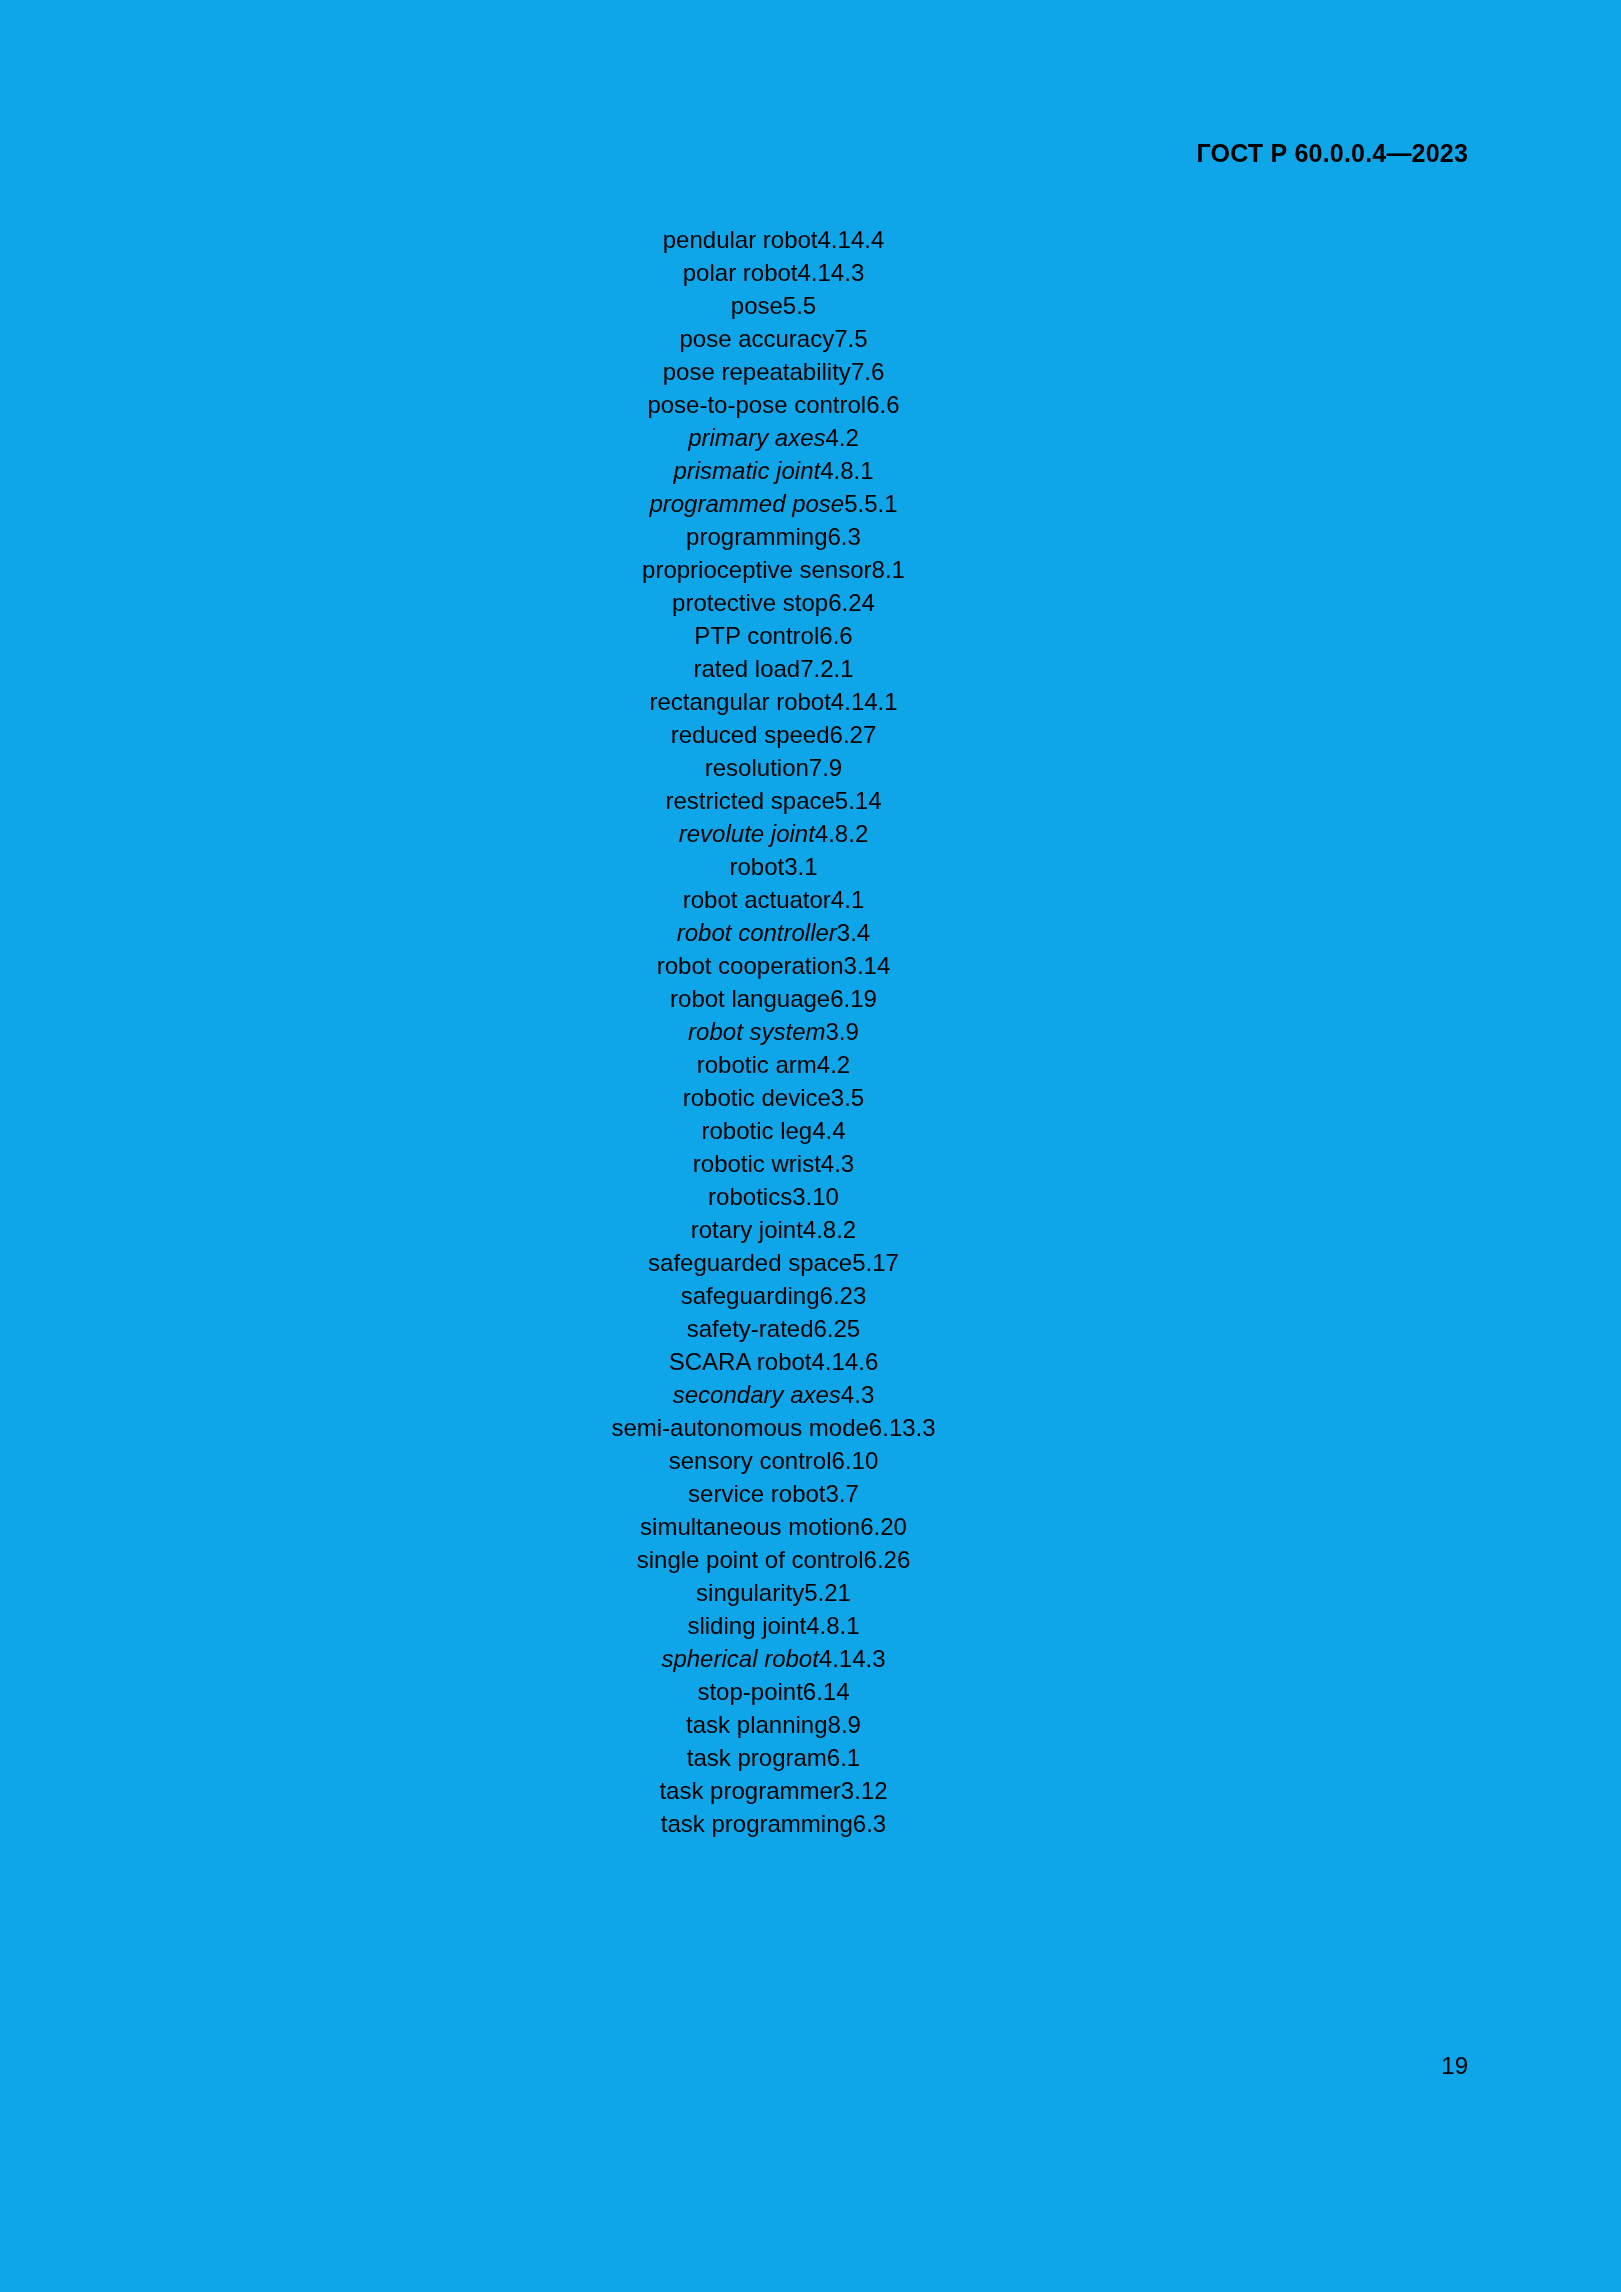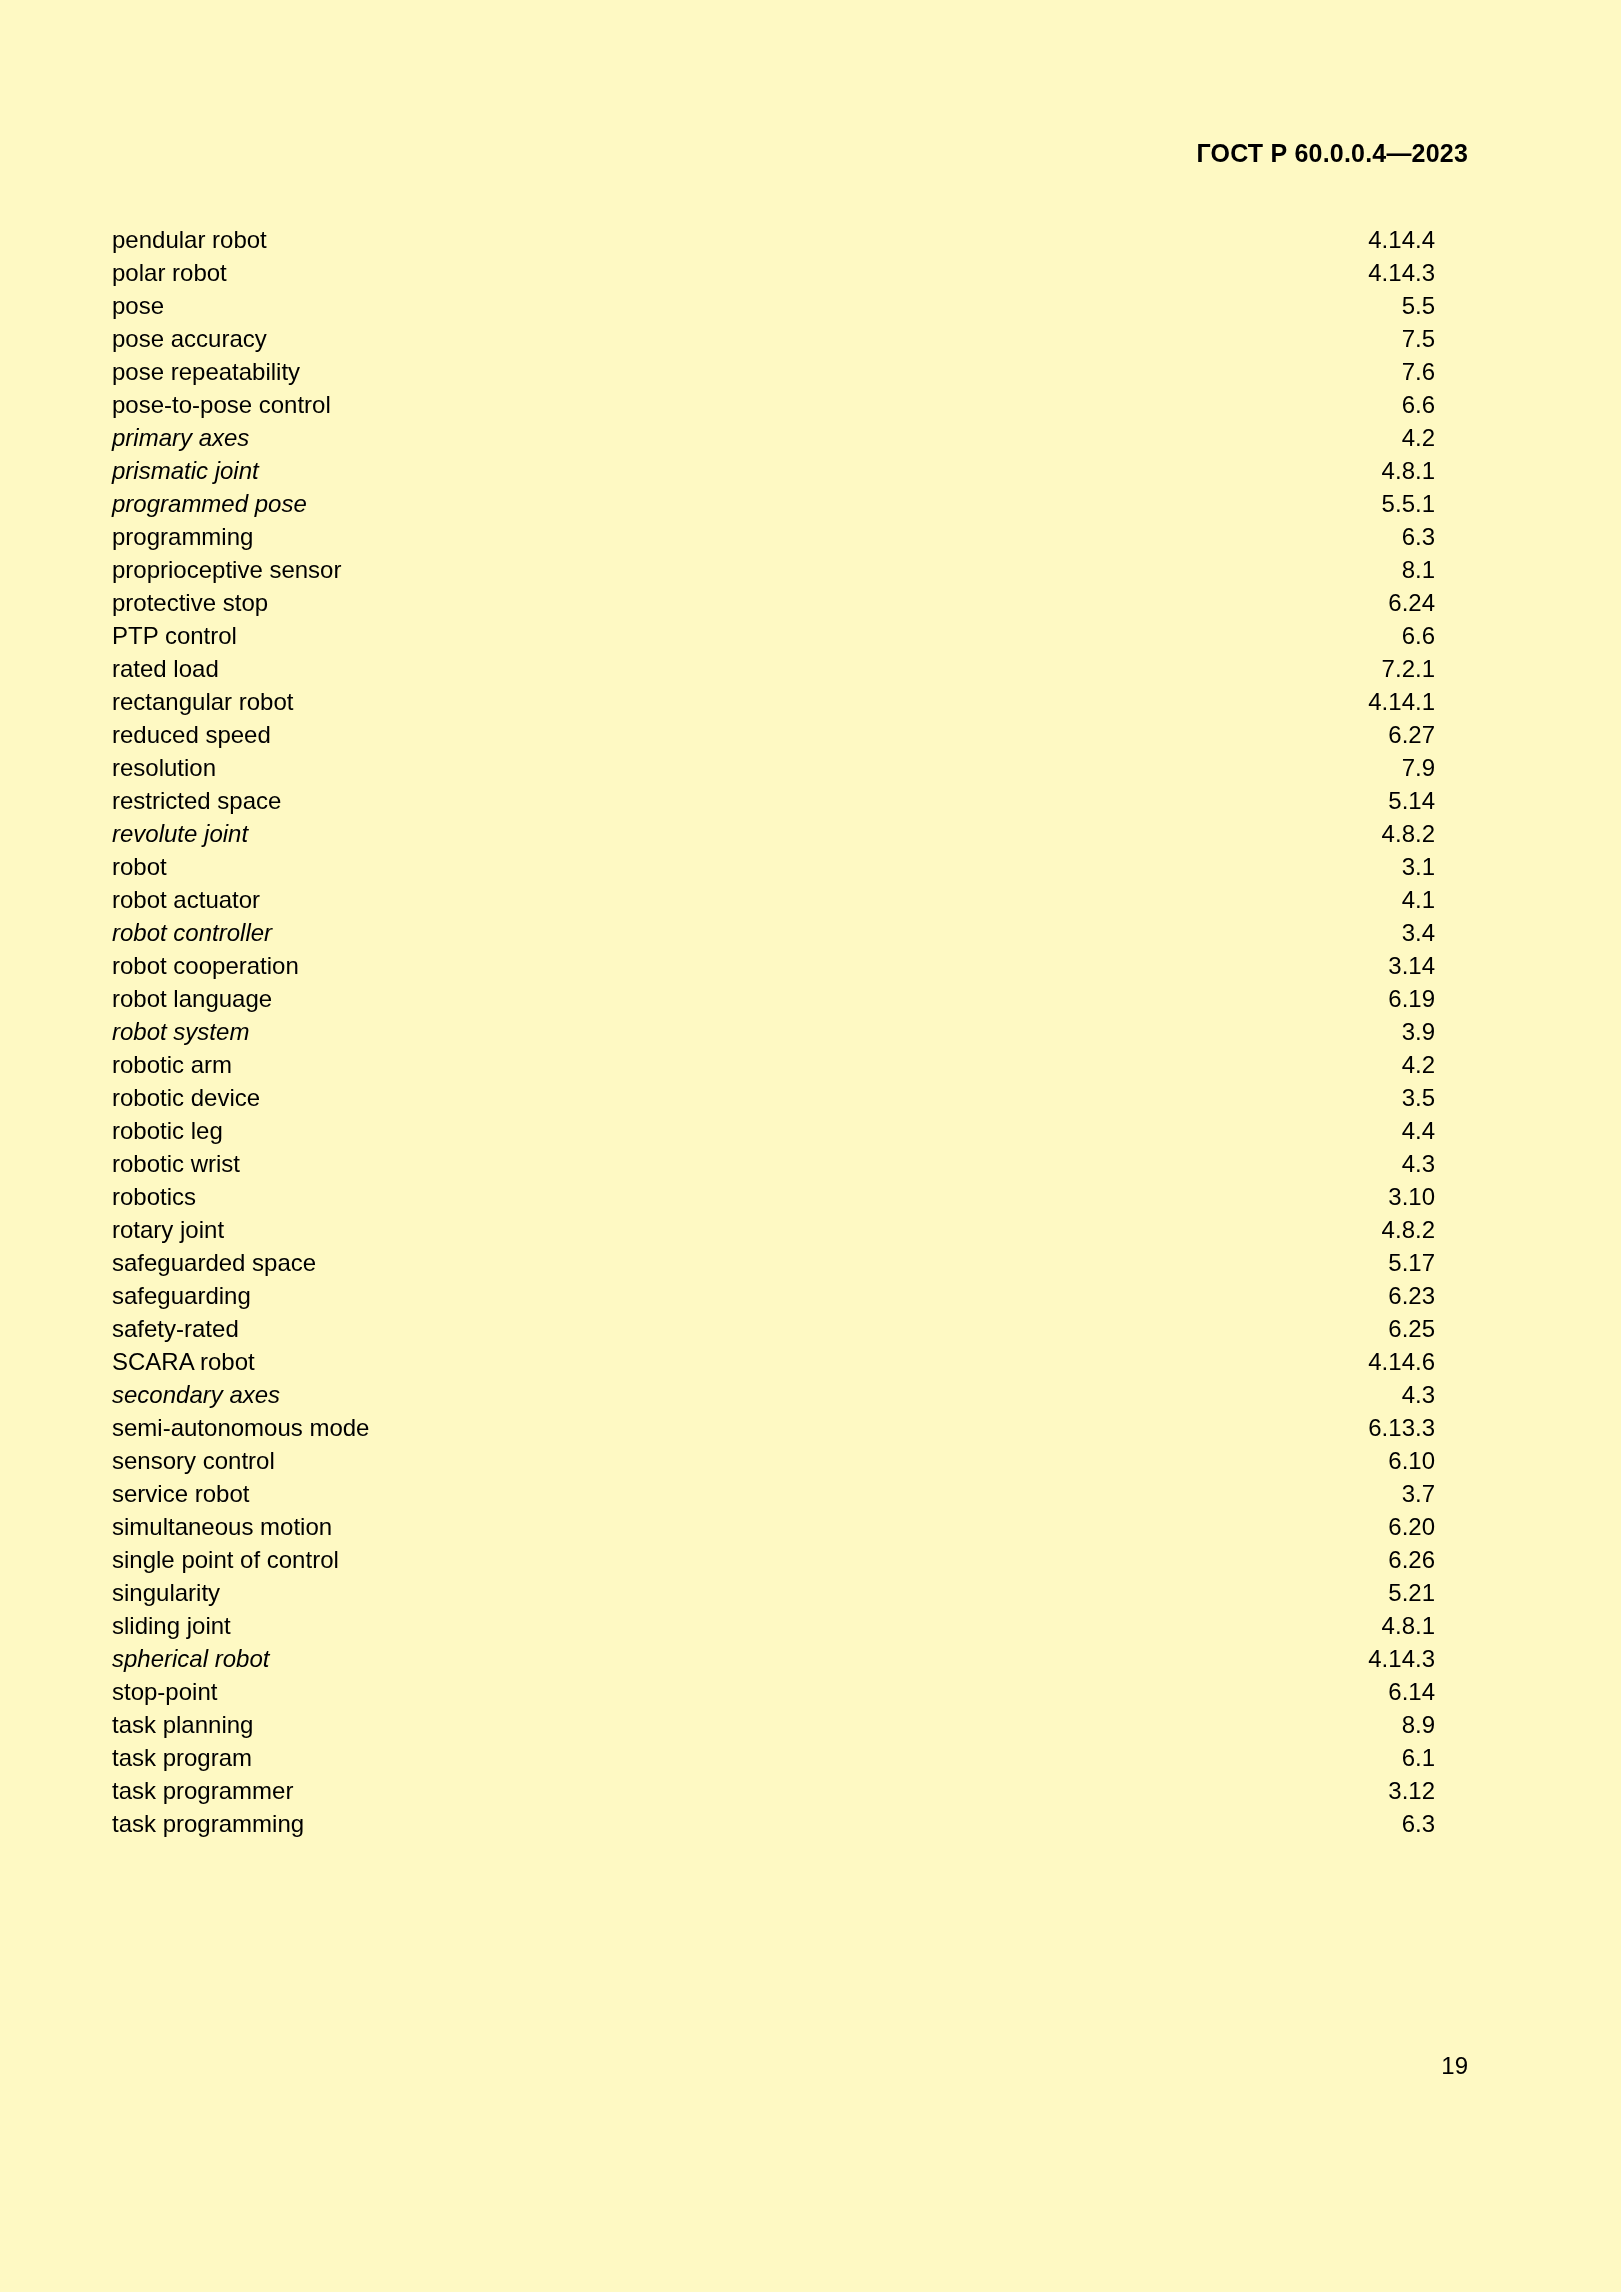--- a/index.html
+++ b/index.html
@@ -8,21 +8,21 @@
     background: #ffffff;
   }
   body {
     font-family: "Liberation Sans", sans-serif;
     color: #000000;
   }
   .page {
     position: relative;
     width: 1621px;
     height: 2293px;
-    background: #fef9c3;
+    background: #0ea5e9;
     box-sizing: border-box;
     overflow: hidden;
   }
   .header {
     position: absolute;
     top: 139px;
     right: 153px;
     font-size: 25px;
     font-weight: bold;
     letter-spacing: 0.2px;
@@ -36,21 +36,21 @@
   }
   .block {
     margin: 0;
     padding: 0;
   }
   .block + .block {
   }
   .entry {
     display: flex;
     align-items: baseline;
-    justify-content: space-between;
+    justify-content: center;
     height: 33px;
     line-height: 33px;
     font-size: 24px;
   }
   .entry .term {
     white-space: nowrap;
   }
   .entry .term.italic {
     font-style: italic;
   }

